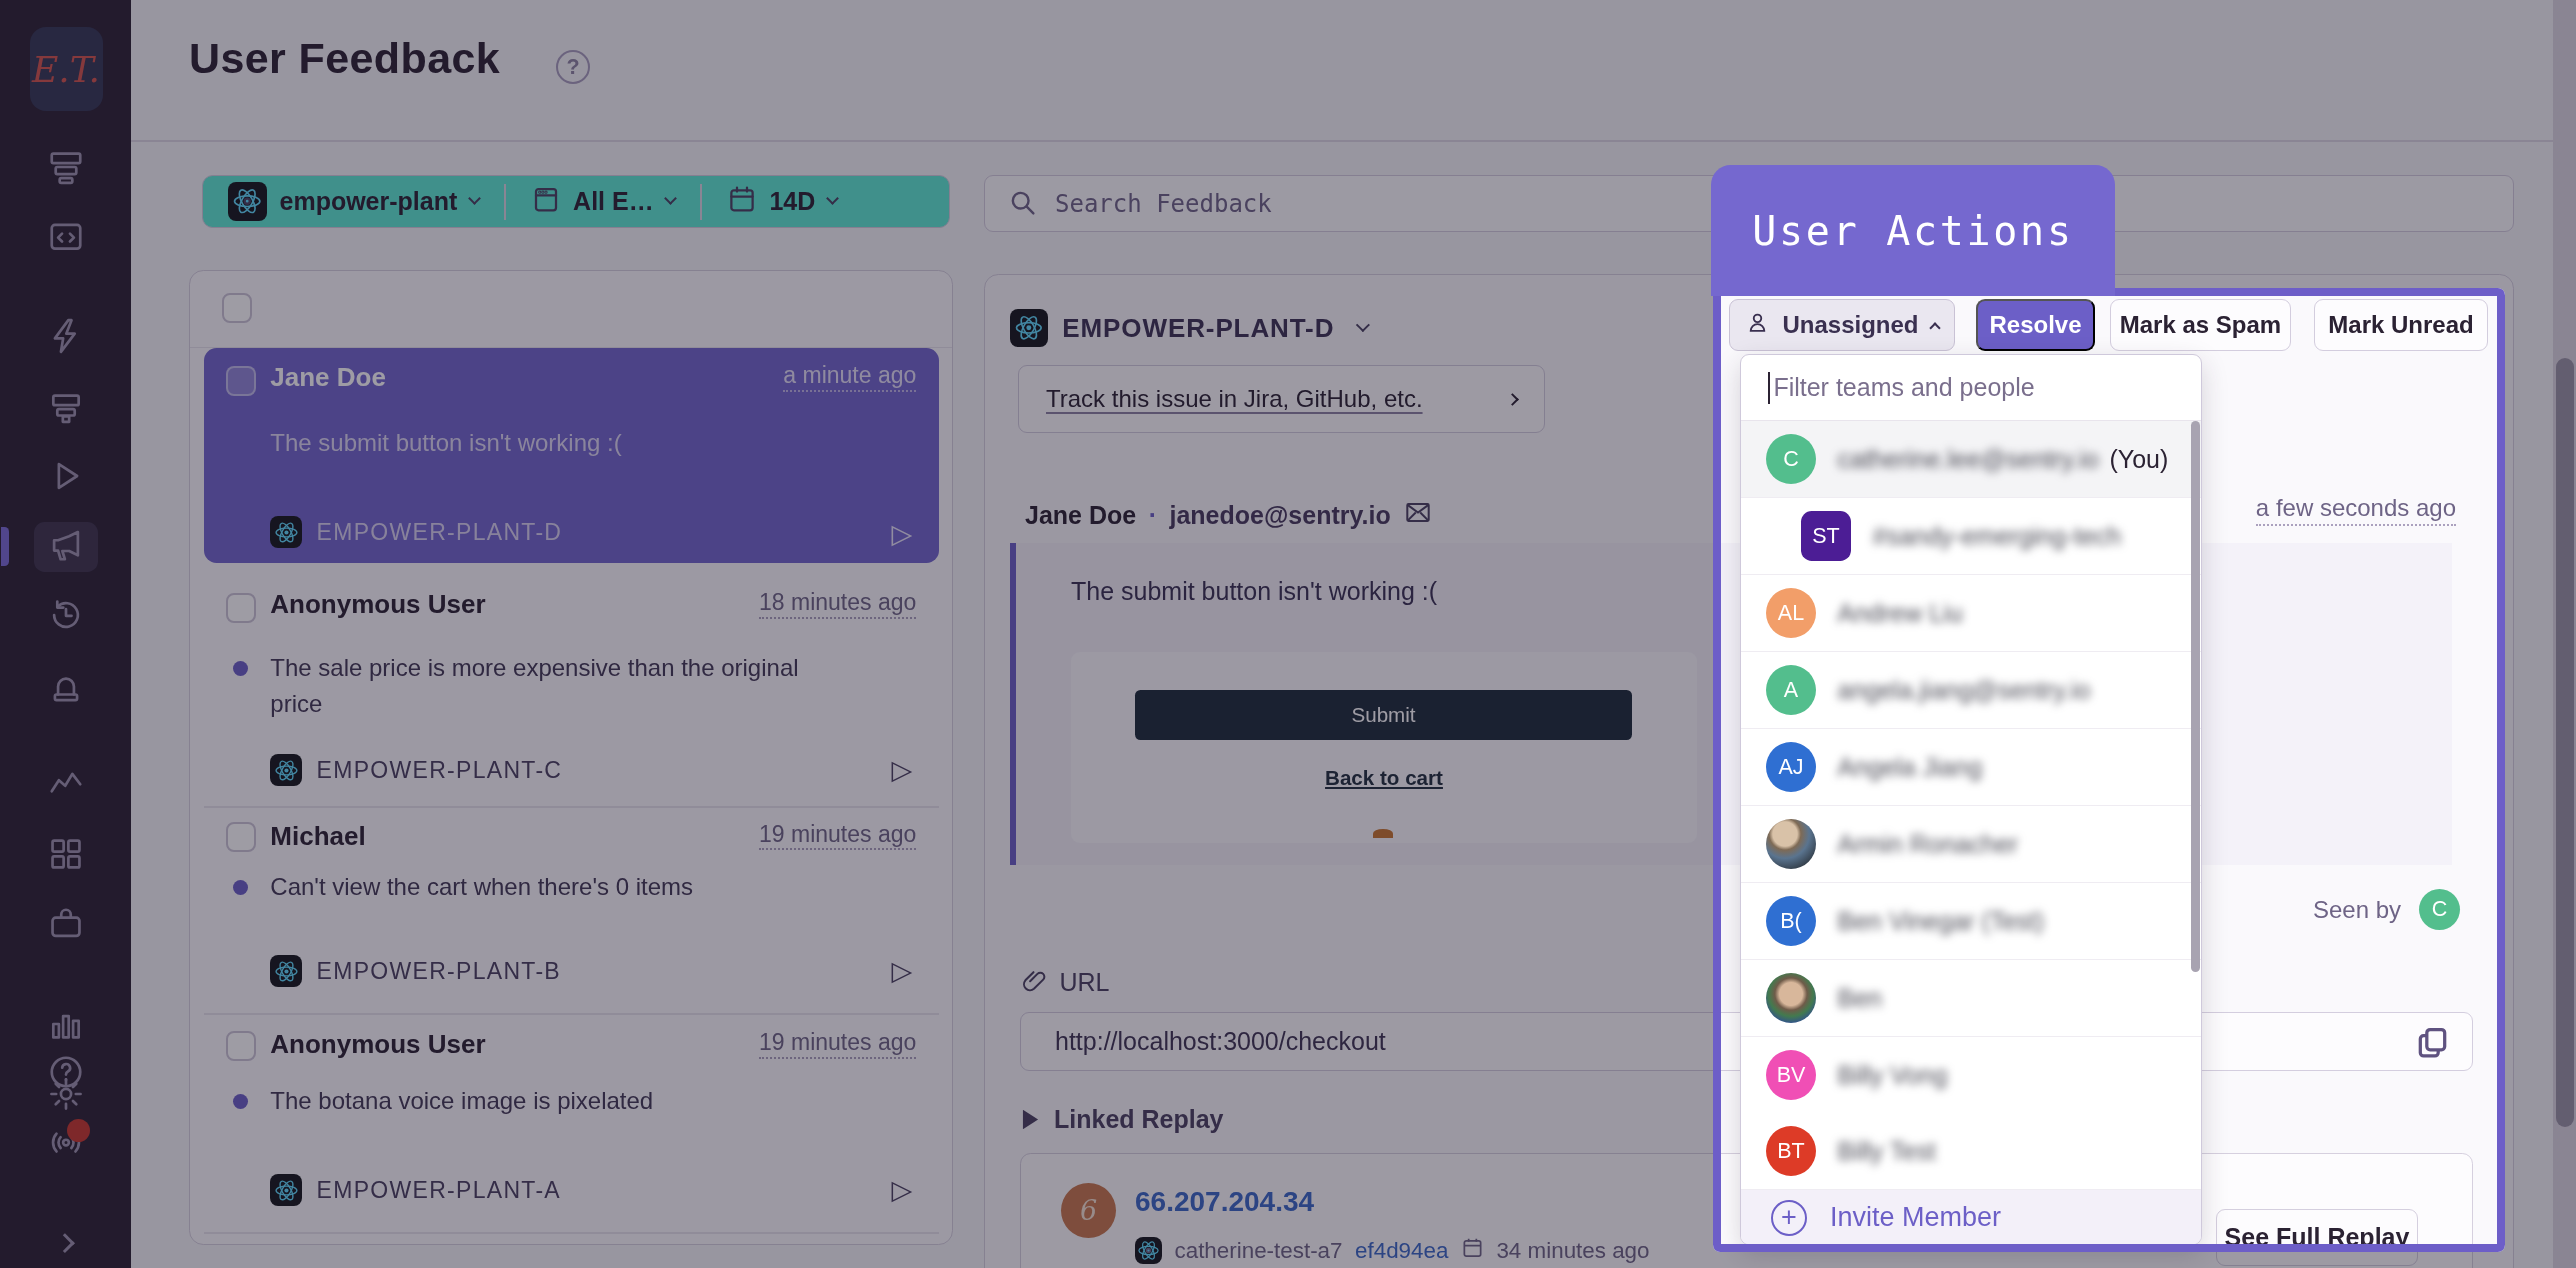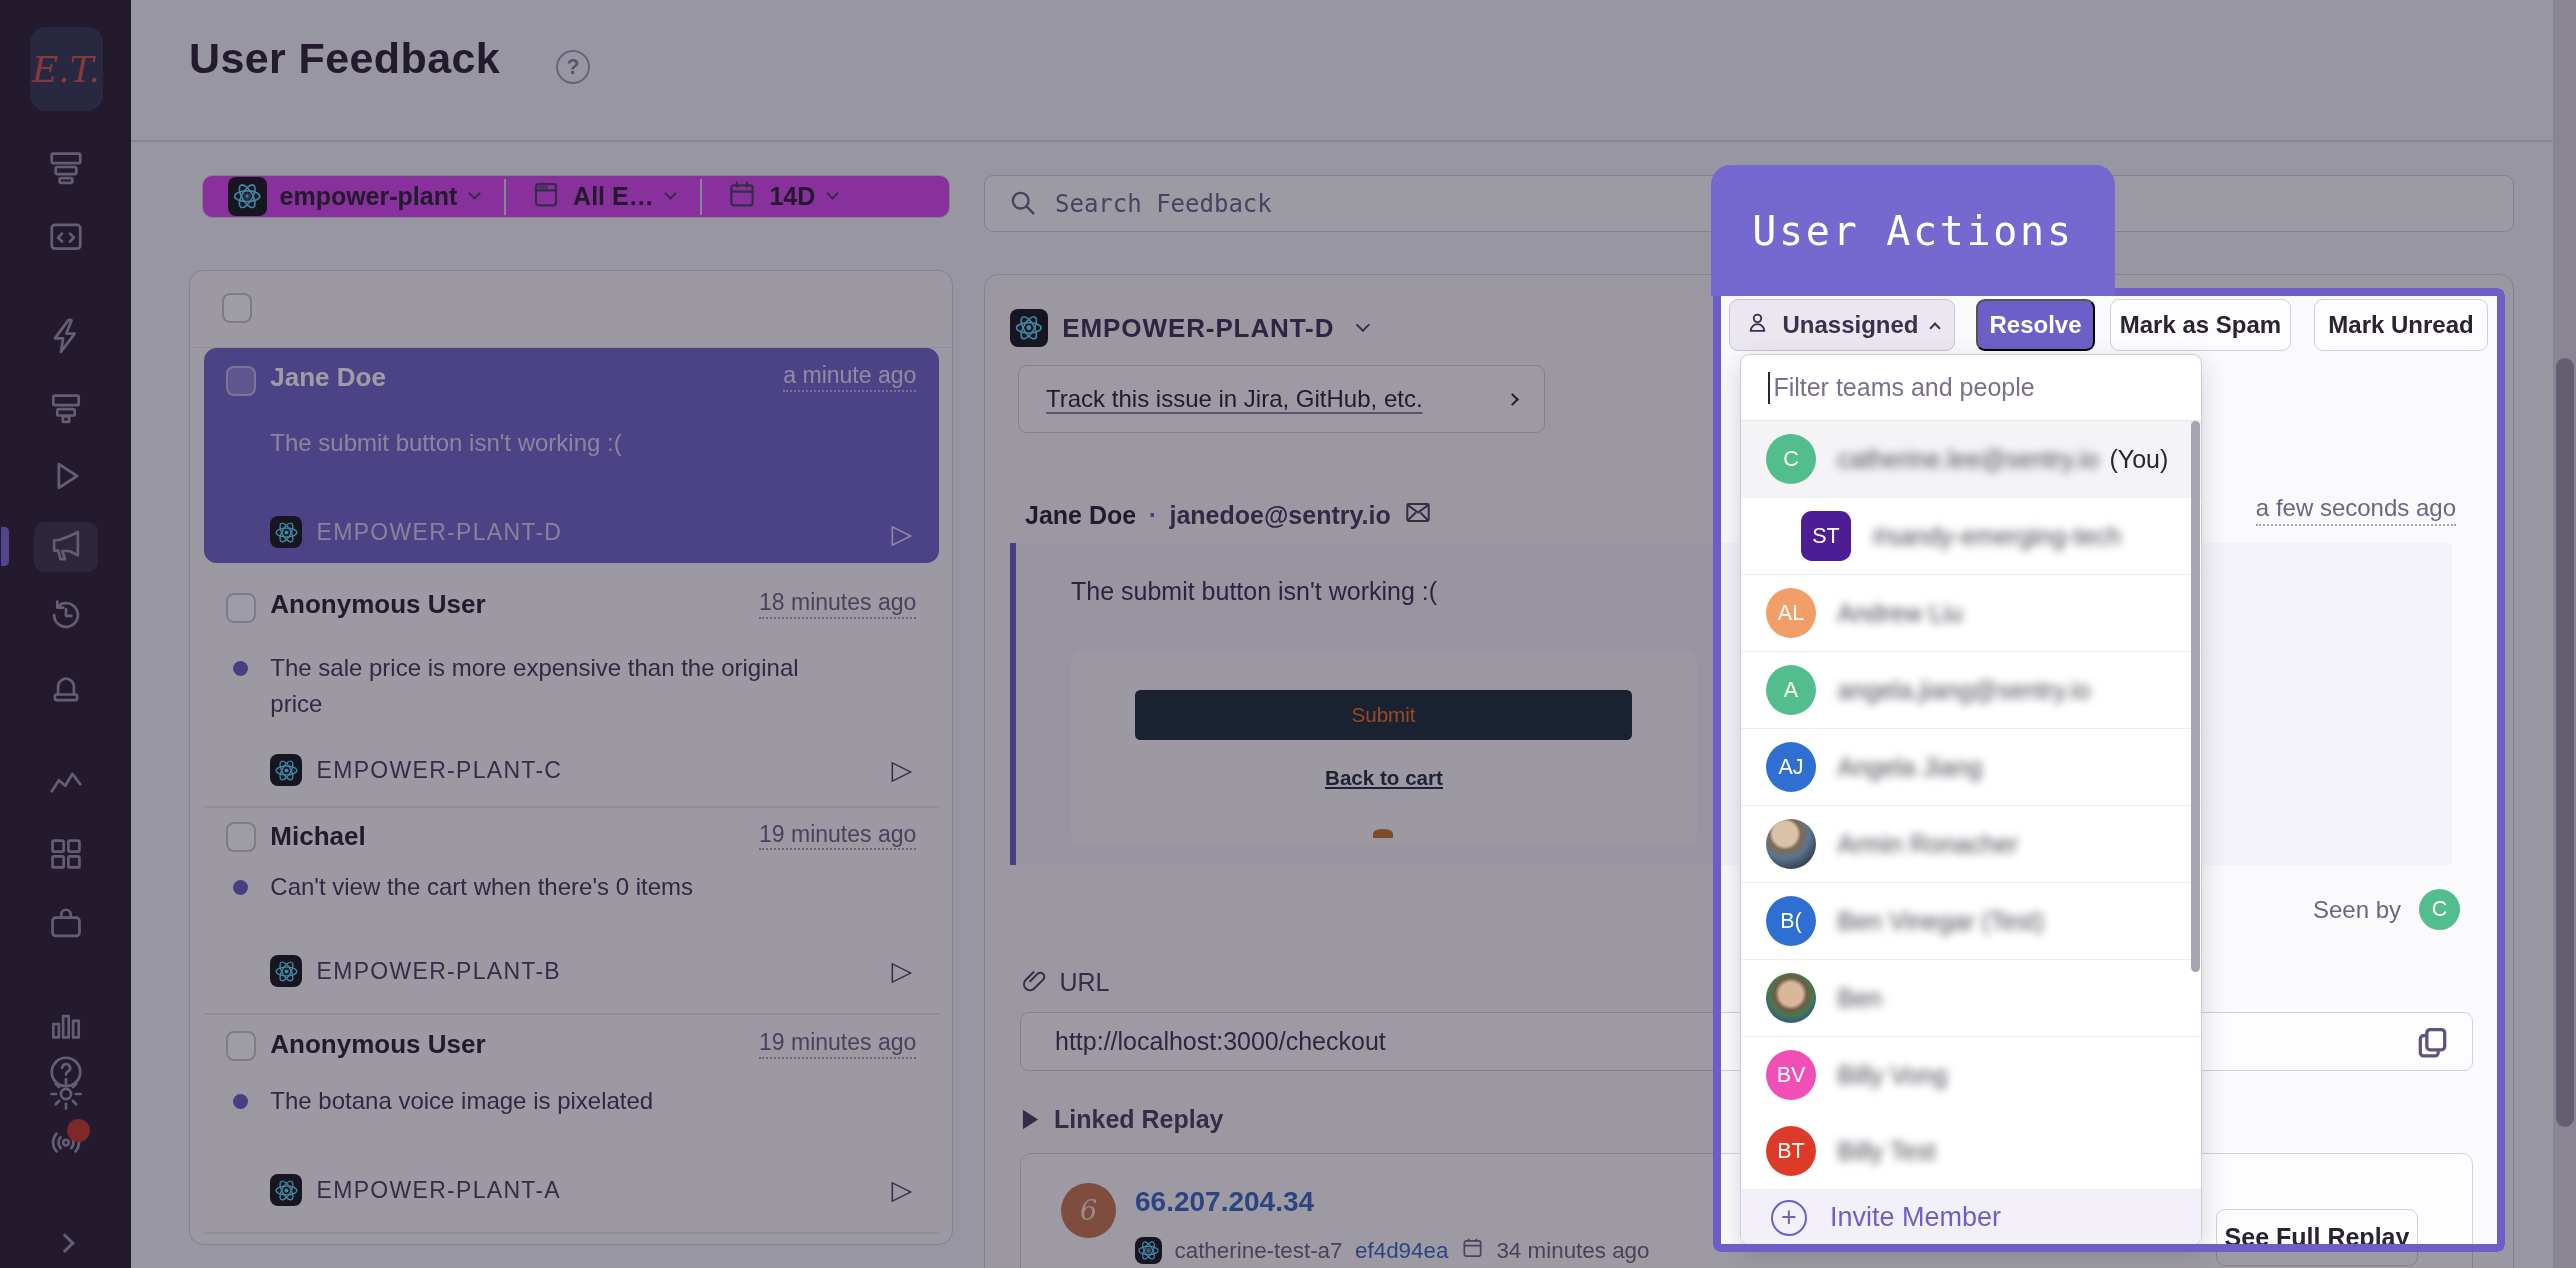--- a/index.html
+++ b/index.html
@@ -24,21 +24,21 @@
   .chev.up { transform:rotate(-135deg); margin-top:5.4px; }
   .chev.right { transform:rotate(-45deg); }
 
   
   .page-title { position:absolute; left:189px; top:34px; font-size:43px; font-weight:bold; color:#2B2233; letter-spacing:0.4px; }
   .help-badge { position:absolute; left:556px; top:50px; width:34px; height:34px; border-radius:50%; border:2.7px solid #A79DBD;
                 color:#8D84A2; font-size:21.5px; font-weight:bold; display:flex; align-items:center; justify-content:center; }
   .head-divider { position:absolute; left:131px; top:140px; width:2445px; height:1.8px; background:#DCD7E3; }
 
   
-  .filterbar { position:absolute; left:202px; top:175px; width:748px; height:43px; background:#d946ef; border:1.8px solid #D4CEDF;
+  .filterbar { position:absolute; left:202px; top:175px; width:748px; height:53px; background:#5eead4; border:1.8px solid #D4CEDF;
                border-radius:10.7px; display:flex; align-items:center; }
   .fseg { display:flex; align-items:center; gap:12.5px; padding:0 25px; height:100%; font-size:25px; font-weight:bold; color:#2B2233; }
   .fdiv { width:1.8px; height:36px; background:#DDD8E4; }
   .fseg svg { width:30px; height:30px; stroke:#4A4161; stroke-width:1.8; fill:none; stroke-linecap:round; }
   .fseg .chev { width:9px; height:9px; border-width:2.2px; color:#4A4161; }
 
   .react-tile { display:inline-flex; align-items:center; justify-content:center; background:#16181D; border-radius:8px; flex:none; }
   .react-tile svg { width:78%; height:78%; }
 
   
@@ -88,21 +88,21 @@
   .track-btn span.lbl { text-decoration:underline; text-underline-offset:5.4px; text-decoration-color:#8C82A3; }
   .track-btn .chev { width:9px; height:9px; border-width:2.2px; color:#2B2233; }
   .owner-row { position:absolute; left:40px; top:224px; display:flex; align-items:center; gap:12.5px; font-size:25px;
                font-weight:bold; color:#2B2233; }
   .owner-row .email { color:#473A5E; }
   .owner-row svg { width:30px; height:27px; stroke:#4A4161; stroke-width:1.8; fill:none; }
   .quote { position:absolute; left:25px; top:268px; width:1442px; height:322px; background:#F4F2F9; border-left:6.3px solid #6C5FC7; }
   .quote .qmsg { position:absolute; left:55px; top:34px; font-size:25px; color:#3A3153; }
   .shot { position:absolute; left:55px; top:109px; width:626px; height:191px; background:#FBFAFD; border-radius:9px; }
   .shot .submit { position:absolute; left:64px; top:38px; width:497px; height:50px; background:#1D2B3A; border-radius:5.4px;
-                  color:#f97316; font-size:20.6px; display:flex; align-items:center; justify-content:center; }
+                  color:#ffffff; font-size:20.6px; display:flex; align-items:center; justify-content:center; }
   .shot .back { position:absolute; left:0; top:114px; width:100%; text-align:center; font-size:20.6px; font-weight:bold;
                 color:#22303F; text-decoration:underline; }
   .shot .plant { position:absolute; left:302px; top:177px; width:19.7px; height:9px; border-radius:50% 50% 0 0; background:#C8752F; }
   .url-label { position:absolute; left:35px; top:691px; display:flex; align-items:center; gap:12.5px; font-size:25px;
                font-weight:normal; color:#4A4161; }
   .url-label svg { width:27px; height:27px; stroke:#4A4161; stroke-width:1.8; fill:none; stroke-linecap:round; }
   .url-input { position:absolute; left:35px; top:737px; width:1453px; height:59px; background:#FDFCFE; border:1.8px solid #D4CEDF;
                border-radius:9px; display:flex; align-items:center; padding:0 34px; font-size:25px; color:#3F3554; }
   .copy-btn { position:absolute; left:1428px; top:748px; width:39px; height:39px; }
   .copy-btn svg { width:39px; height:39px; stroke:#5F5280; stroke-width:2; fill:none; stroke-linejoin:round; }

